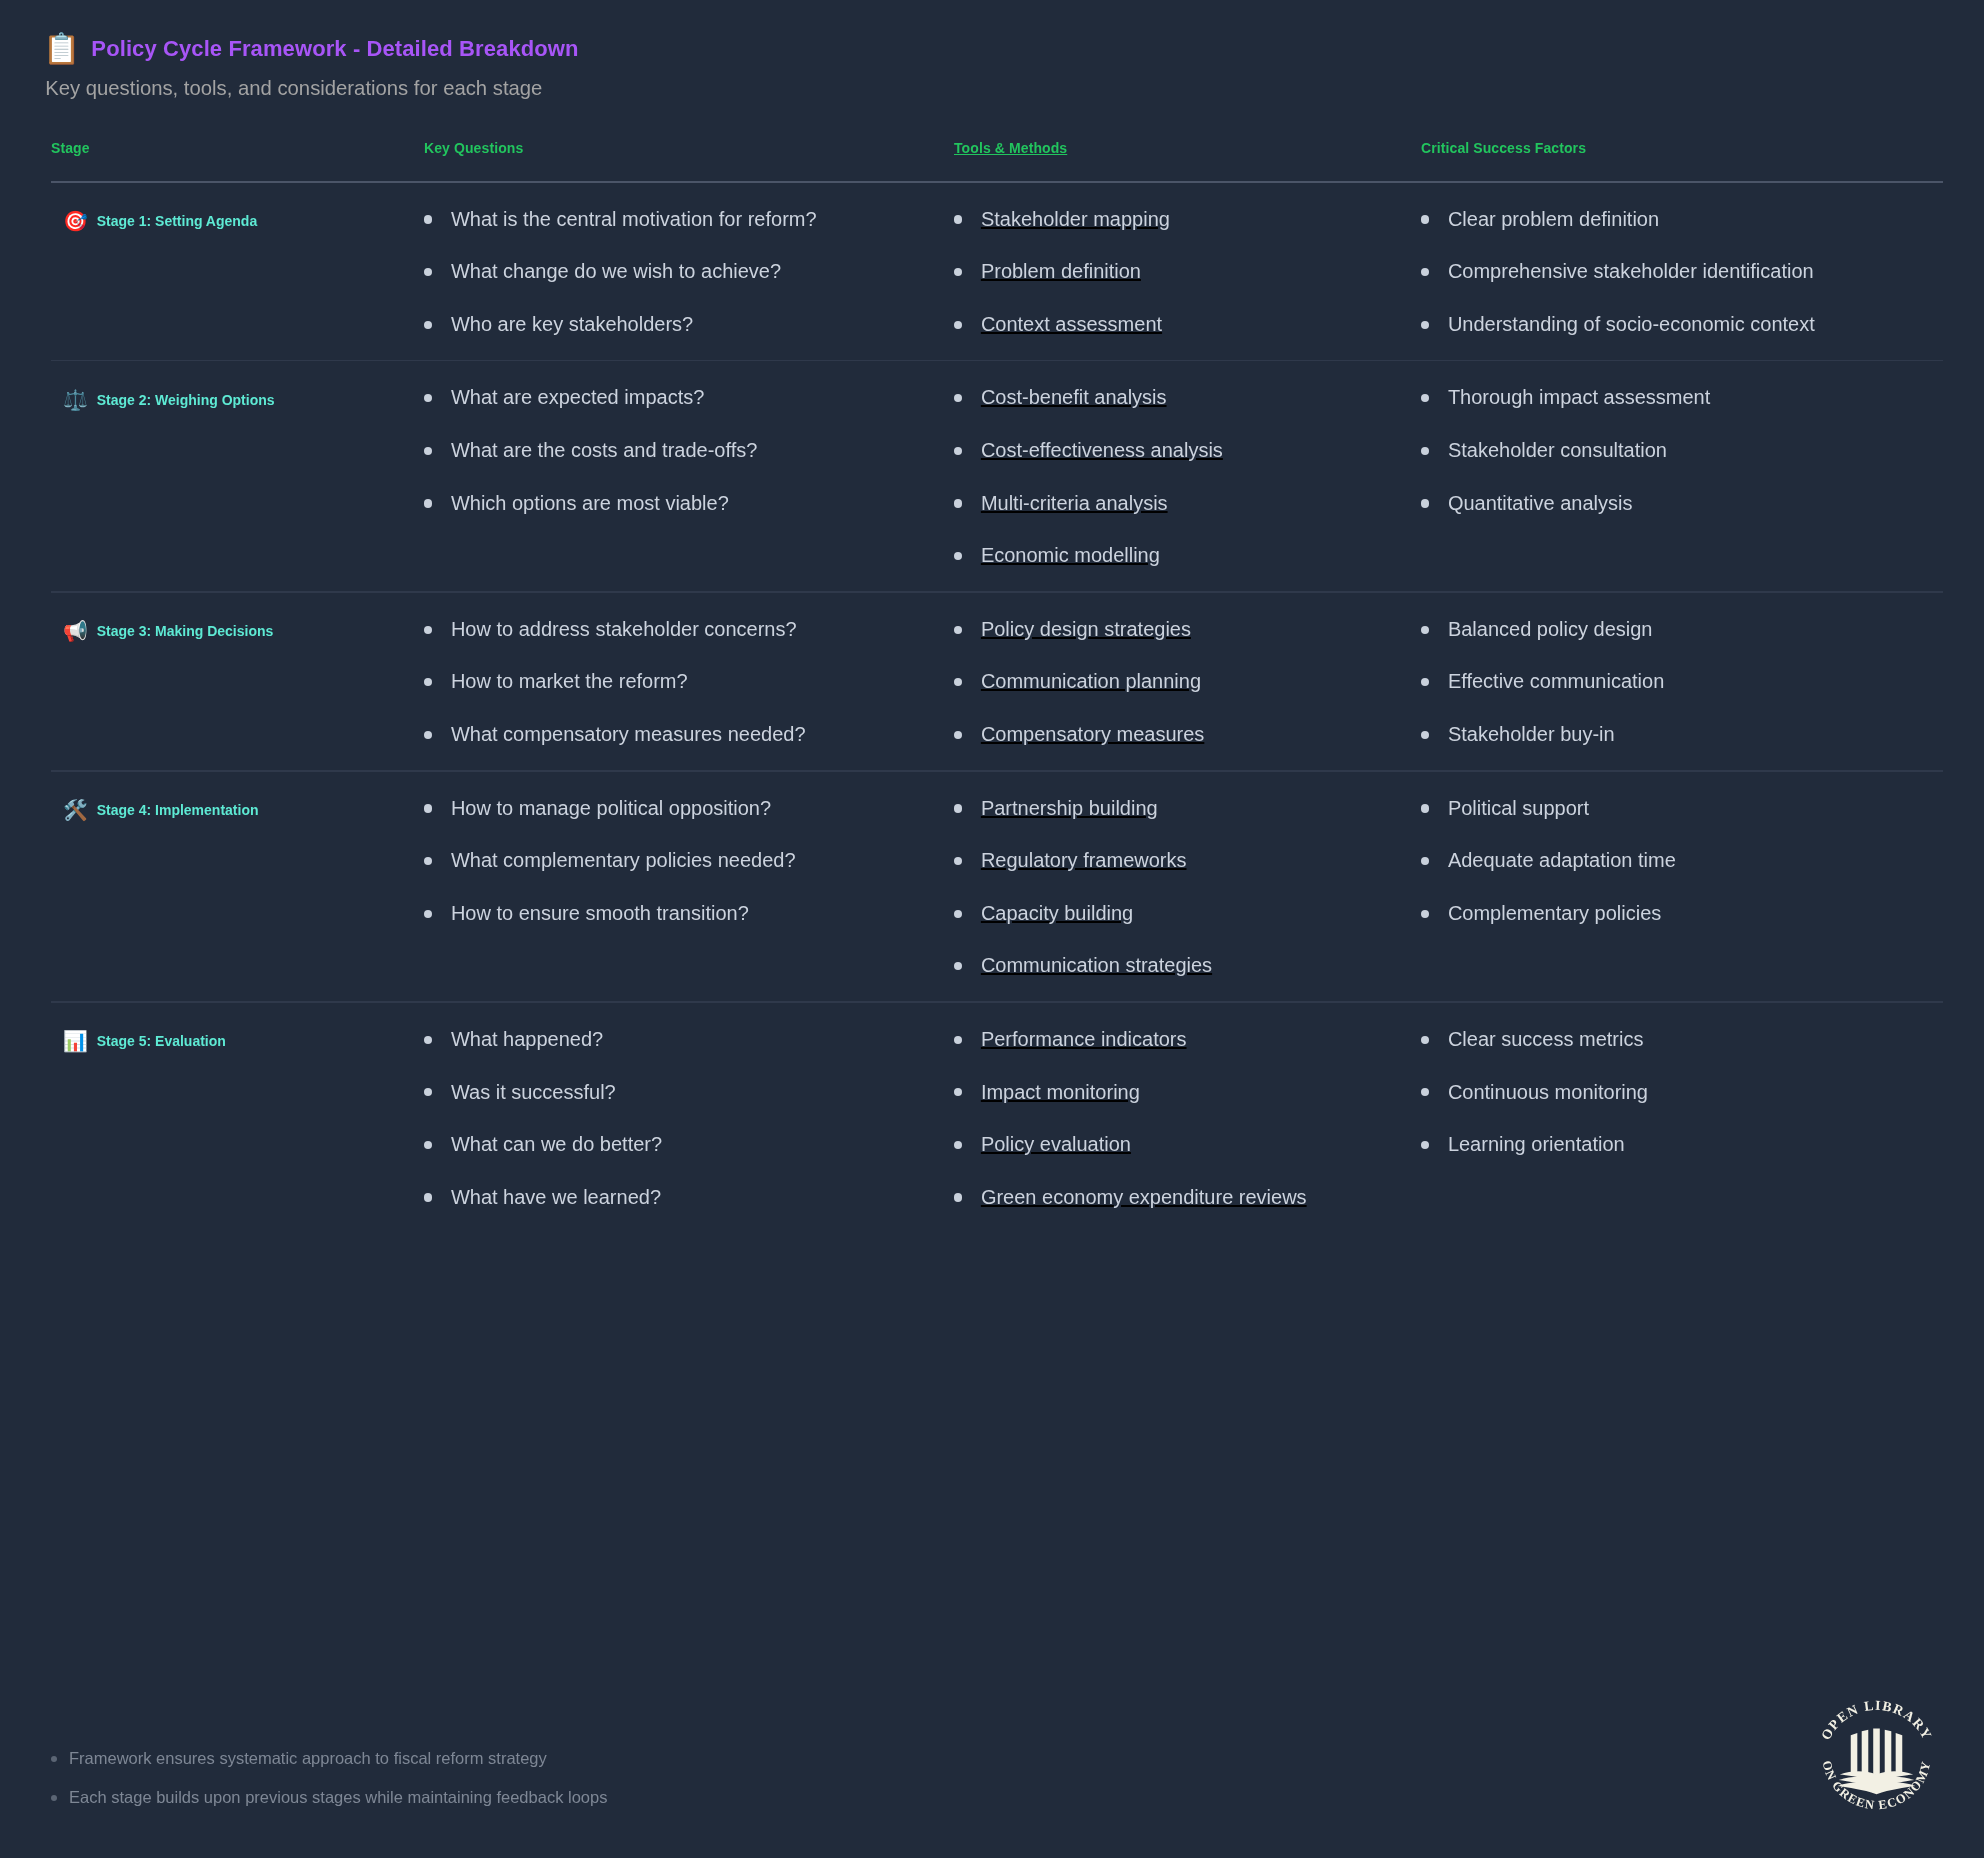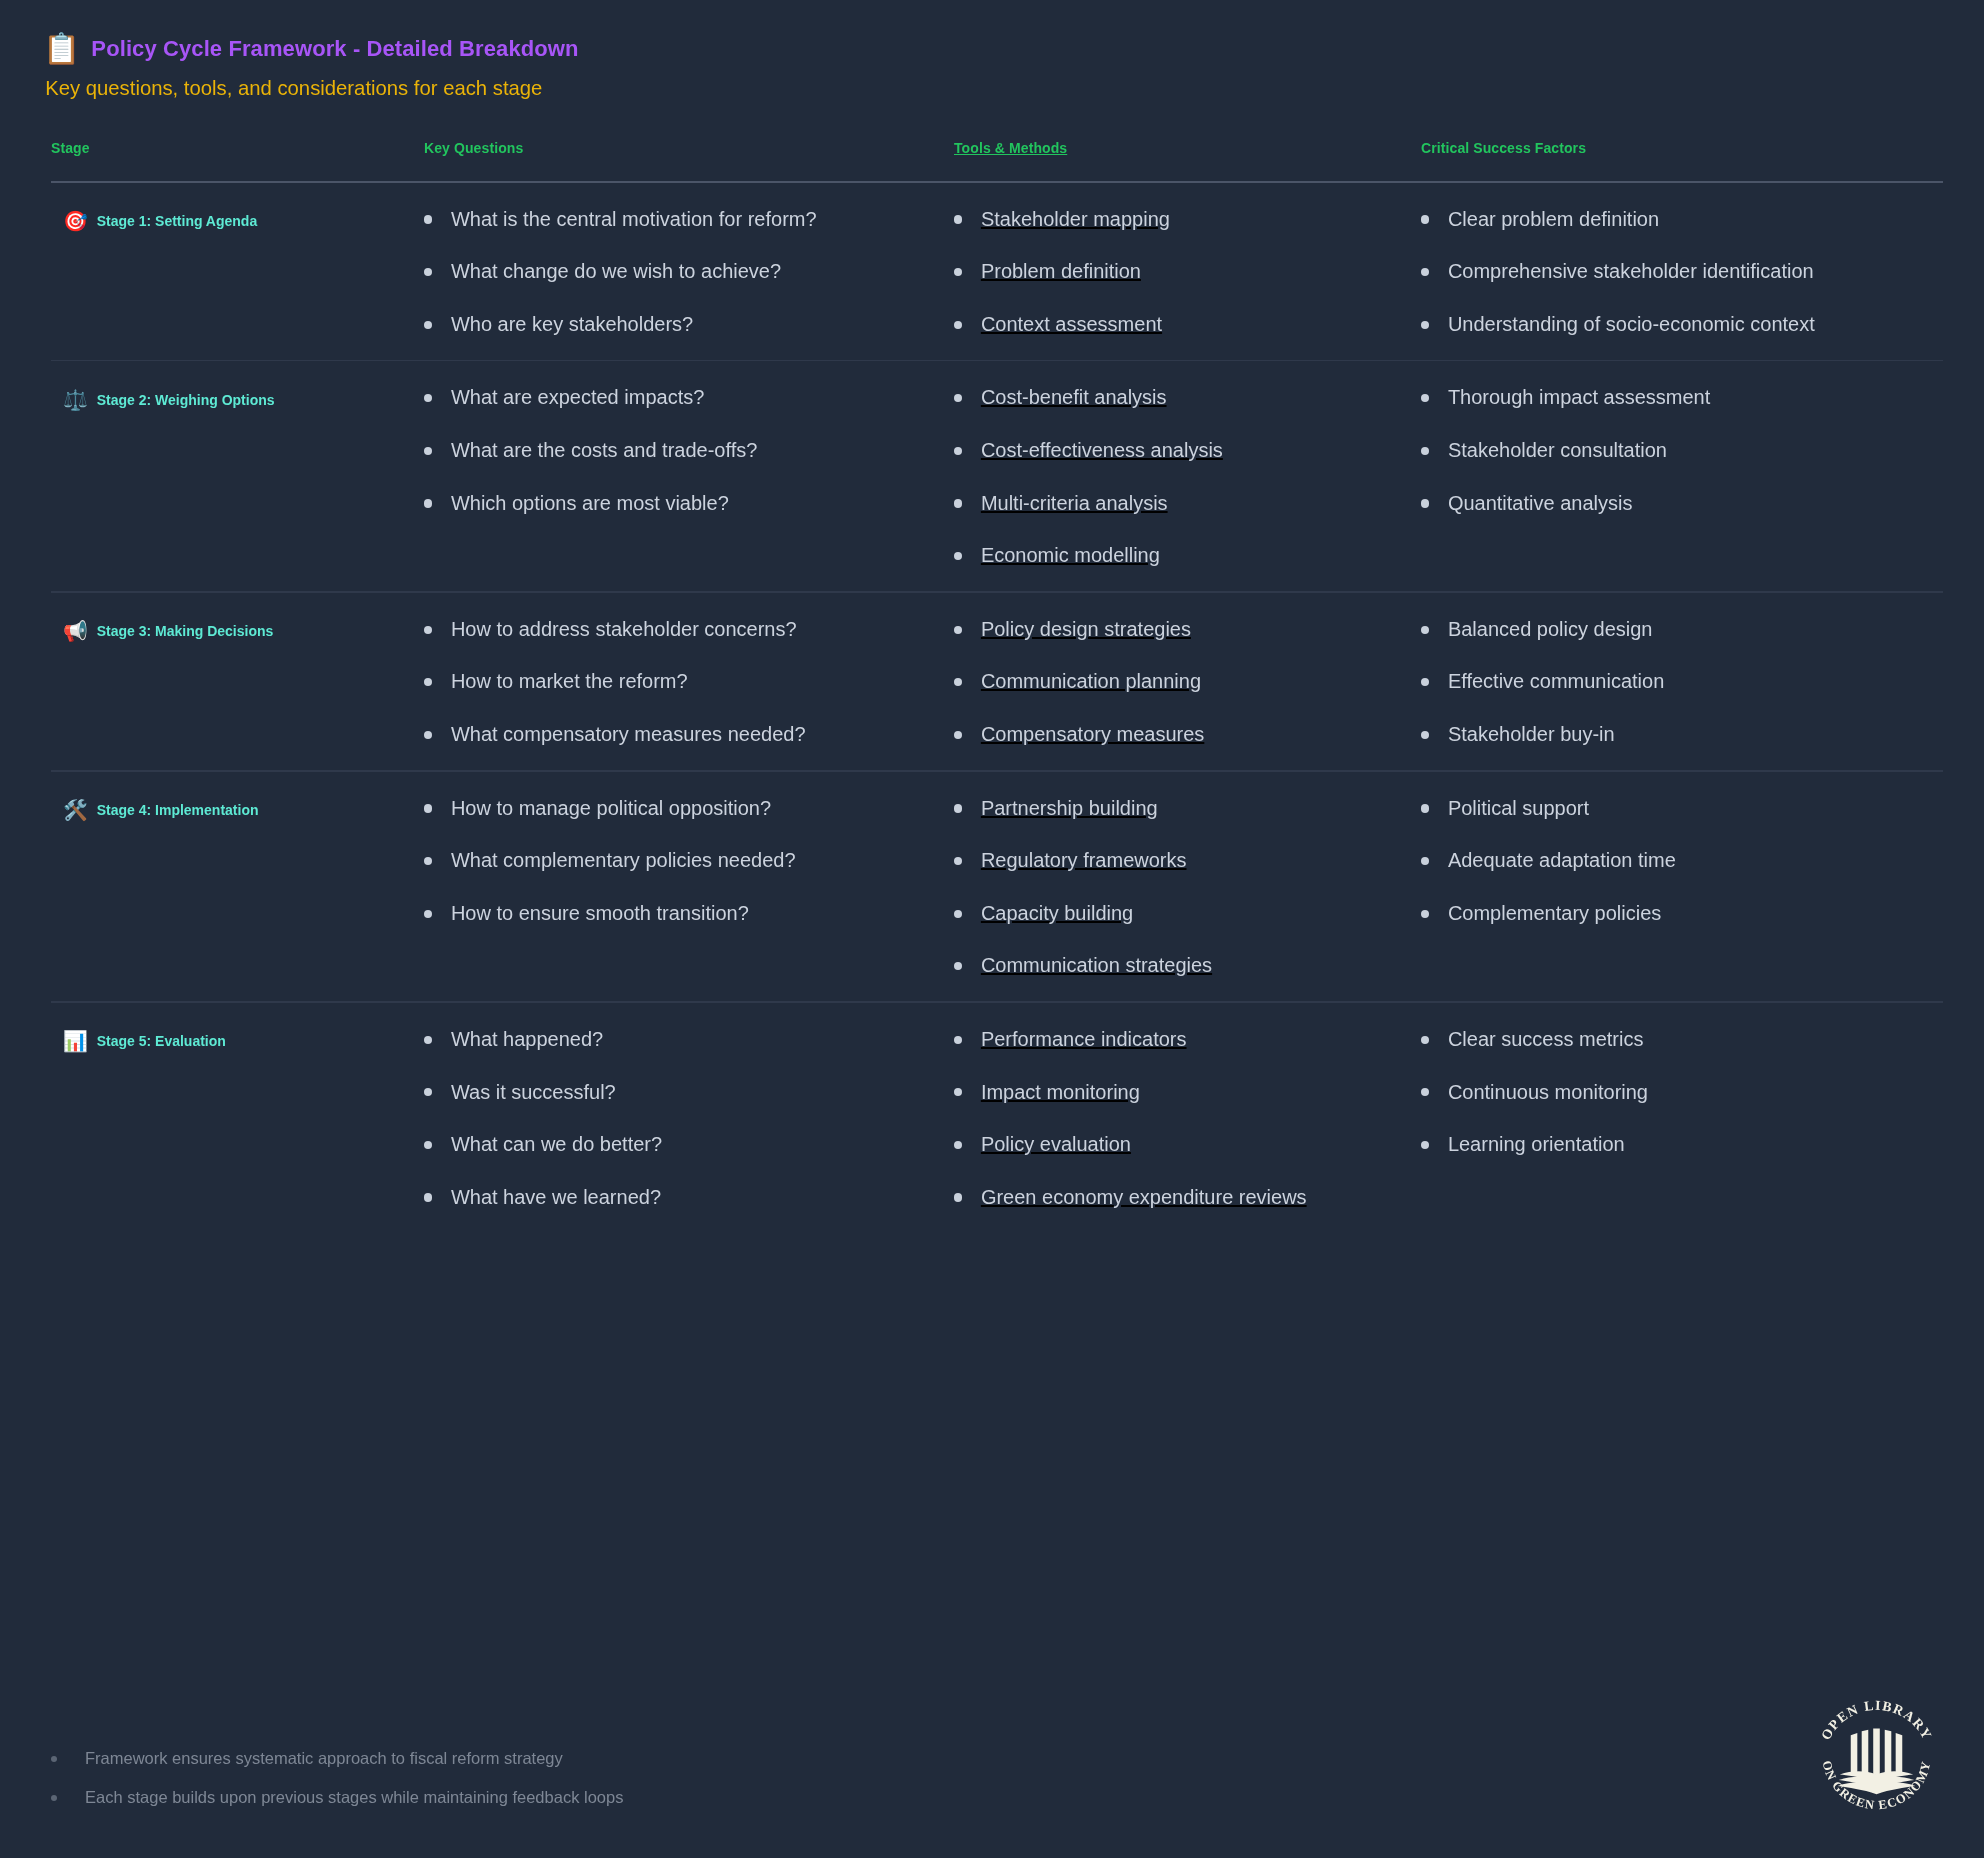--- a/index.html
+++ b/index.html
@@ -37,21 +37,21 @@
   .title-text {
     font-size: 22px;
     font-weight: bold;
     color: #a855f7;
     letter-spacing: 0.1px;
   }
   .subtitle {
     margin-top: 13px;
     margin-left: 2.2px;
     font-size: 20.3px;
-    color: #eab308;
+    color: #a3a3a3;
     font-weight: 400;
   }
 
   
   .table-wrap {
     margin-top: 40px;
     padding: 0 43px 0 51px;
   }
   .table {
     width: 1892px;
@@ -145,21 +145,20 @@
   }
   ul.footer-list {
     list-style: none;
     margin: 0;
     padding: 0;
   }
   ul.footer-list li {
     display: flex;
     align-items: flex-start;
     margin-bottom: 18.7px;
-    gap: 16px;
   }
   ul.footer-list li:last-child { margin-bottom: 0; }
   .fdot {
     flex: 0 0 auto;
     width: 6px;
     height: 6px;
     border-radius: 50%;
     background: #5b6574;
     margin-top: 7.7px;
     margin-right: 12px;

